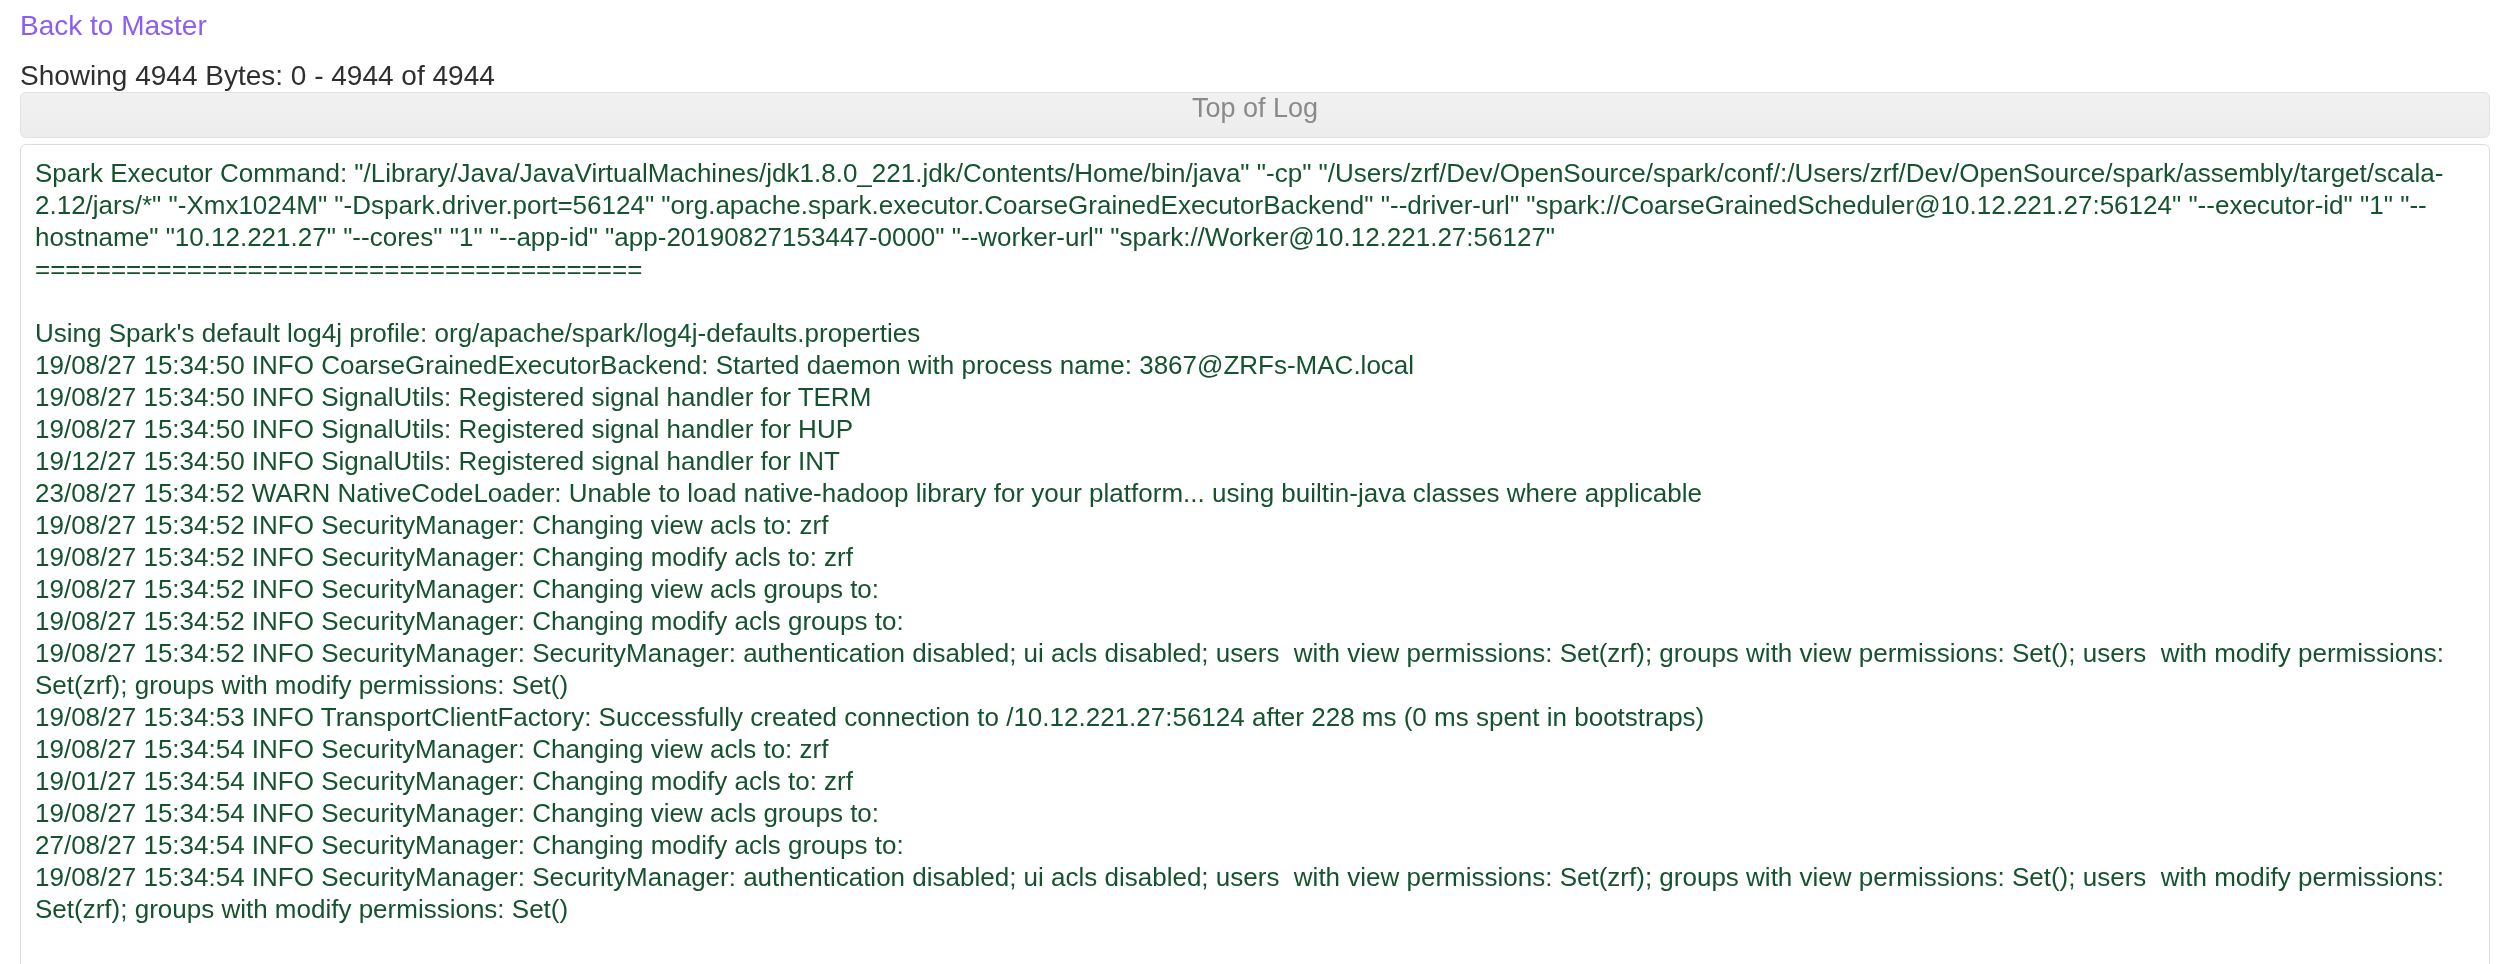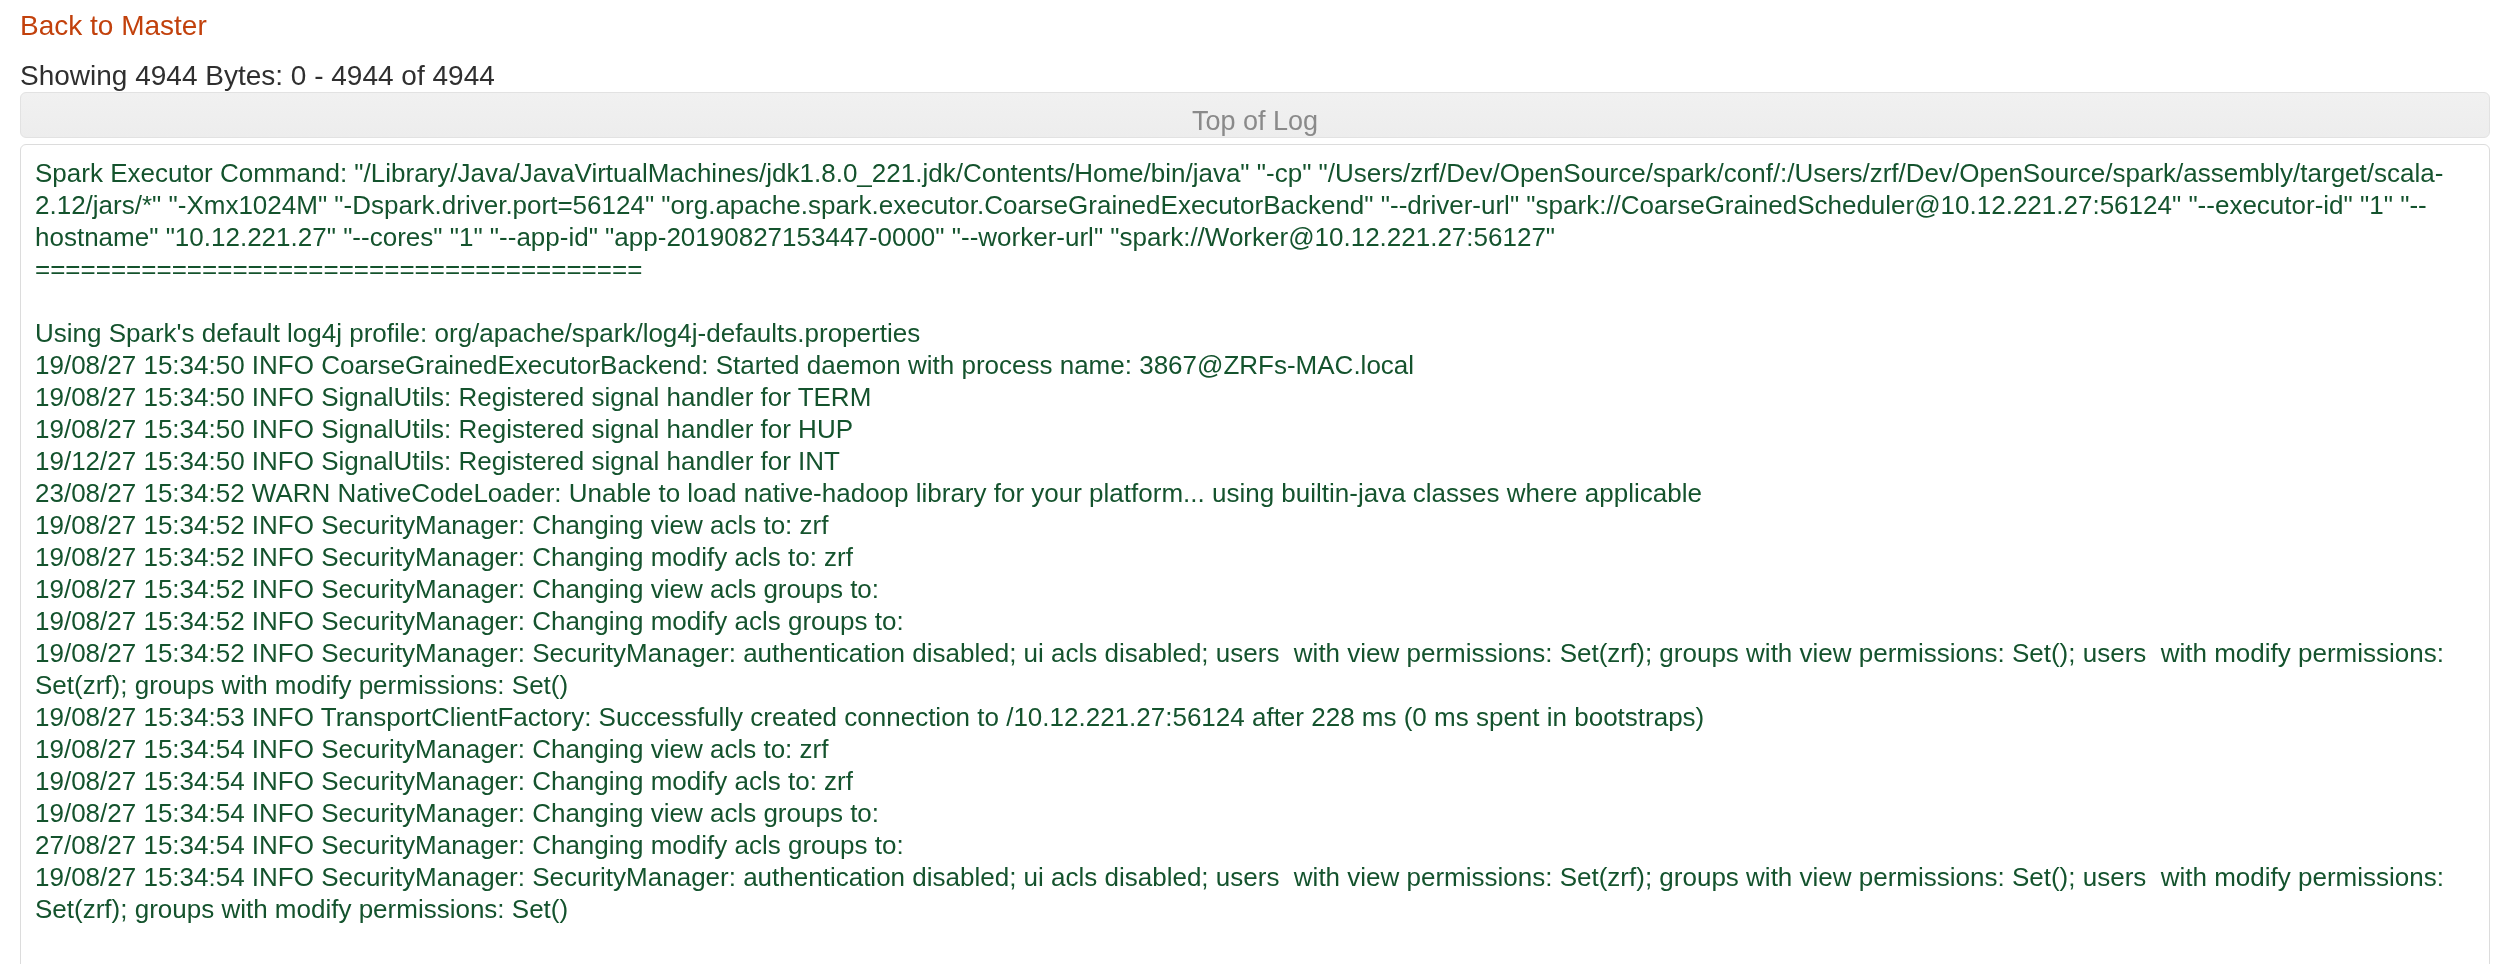--- a/index.html
+++ b/index.html
@@ -9,38 +9,38 @@
     overflow: hidden;
     background: #ffffff;
     font-family: "Liberation Sans", sans-serif;
     color: #333333;
   }
   .page {
     padding: 10px 20px 0 20px;
   }
   .back-link {
     display: inline-block;
-    color: #c2410c;
+    color: #8b5cf6;
     font-size: 28px;
     text-decoration: none;
     cursor: pointer;
     margin-bottom: 18px;
   }
   .byte-range {
     font-size: 28px;
     color: #2f2f2f;
   }
   .log-header {
     width: 100%;
     height: 46px;
     background: linear-gradient(#f1f1f1, #ededed);
     border: 1px solid #e2e2e2;
     border-radius: 6px;
     display: flex;
-    align-items: flex-end;
+    align-items: flex-start;
     justify-content: center;
     font-size: 27px;
     color: #8a8a8a;
     margin-bottom: 6px;
   }
   .log-box {
     width: 100%;
     height: 900px;
     background: #ffffff;
     border: 1px solid #dcdcdc;
@@ -80,19 +80,19 @@
       <div class="log-line">19/08/27 15:34:50 INFO SignalUtils: Registered signal handler for HUP</div>
       <div class="log-line">19/12/27 15:34:50 INFO SignalUtils: Registered signal handler for INT</div>
       <div class="log-line">23/08/27 15:34:52 WARN NativeCodeLoader: Unable to load native-hadoop library for your platform... using builtin-java classes where applicable</div>
       <div class="log-line">19/08/27 15:34:52 INFO SecurityManager: Changing view acls to: zrf</div>
       <div class="log-line">19/08/27 15:34:52 INFO SecurityManager: Changing modify acls to: zrf</div>
       <div class="log-line">19/08/27 15:34:52 INFO SecurityManager: Changing view acls groups to:</div>
       <div class="log-line">19/08/27 15:34:52 INFO SecurityManager: Changing modify acls groups to:</div>
       <div class="log-line">19/08/27 15:34:52 INFO SecurityManager: SecurityManager: authentication disabled; ui acls disabled; users  with view permissions: Set(zrf); groups with view permissions: Set(); users  with modify permissions: Set(zrf); groups with modify permissions: Set()</div>
       <div class="log-line">19/08/27 15:34:53 INFO TransportClientFactory: Successfully created connection to /10.12.221.27:56124 after 228 ms (0 ms spent in bootstraps)</div>
       <div class="log-line">19/08/27 15:34:54 INFO SecurityManager: Changing view acls to: zrf</div>
-      <div class="log-line">19/08/27 15:34:54 INFO SecurityManager: Changing modify acls to: zrf</div>
+      <div class="log-line">19/01/27 15:34:54 INFO SecurityManager: Changing modify acls to: zrf</div>
       <div class="log-line">19/08/27 15:34:54 INFO SecurityManager: Changing view acls groups to:</div>
       <div class="log-line">27/08/27 15:34:54 INFO SecurityManager: Changing modify acls groups to:</div>
       <div class="log-line">19/08/27 15:34:54 INFO SecurityManager: SecurityManager: authentication disabled; ui acls disabled; users  with view permissions: Set(zrf); groups with view permissions: Set(); users  with modify permissions: Set(zrf); groups with modify permissions: Set()</div>
     </div>
 
 </div>
 
 </body></html>

